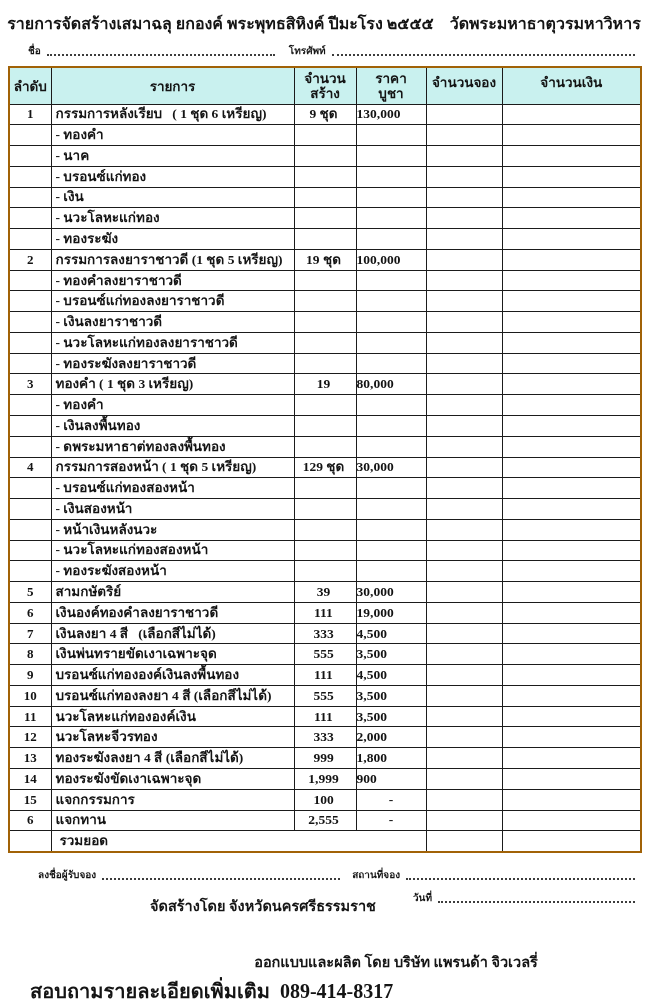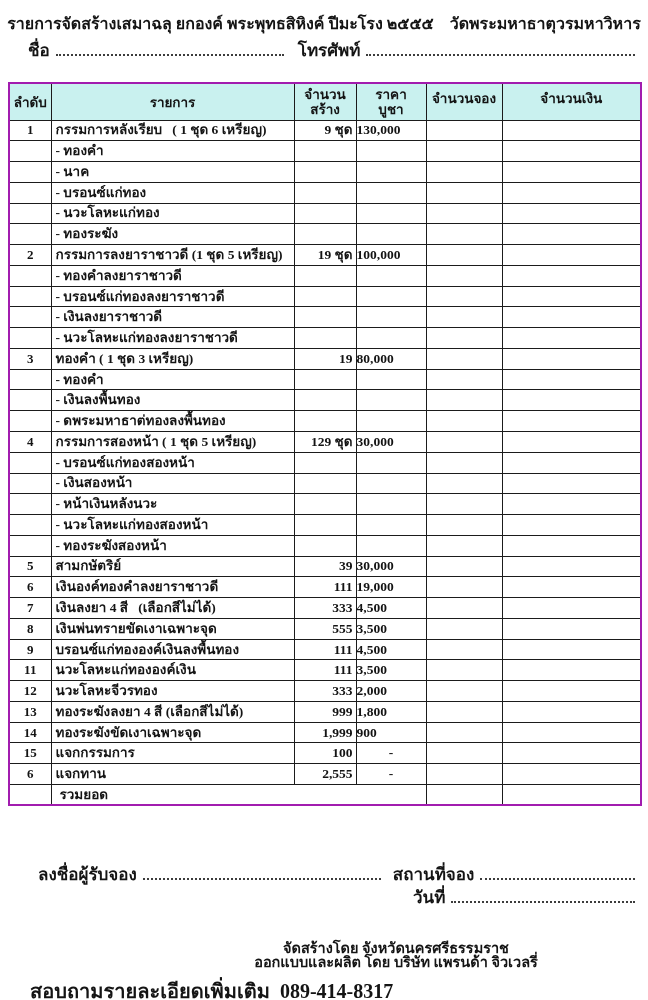--- a/index.html
+++ b/index.html
@@ -6,52 +6,52 @@
   body{
     width:648px;height:1000px;background:#ffffff;position:relative;
     font-family:"Liberation Serif","DejaVu Serif",serif;
     font-weight:bold;color:#141414;
     -webkit-font-smoothing:antialiased;
   }
   .title{
     position:absolute;top:11px;left:0;width:100%;
     text-align:center;font-size:16px;white-space:nowrap;
   }
-  .fill-line{display:flex;align-items:flex-end;font-size:17px;line-height:17px;}
+  .fill-line{display:flex;align-items:flex-end;font-size:10px;line-height:17px;}
   .name-line{position:absolute;top:42px;left:28px;width:607px;}
   .dots{border-bottom:2px dotted #3c3c3c;margin:0 0 3px 6px;height:10px;}
   .dots-name{width:228px;}
   .lbl-phone{margin-left:14px;}
   .dots-grow{flex:1;}
   table.order{
-    position:absolute;top:82px;left:8px;width:632px;
+    position:absolute;top:66px;left:8px;width:632px;
     border-collapse:collapse;table-layout:fixed;
-    border:2px solid #a21caf;
+    border:2px solid #a16207;
   }
   table.order th,table.order td{
     border:1px solid #1b1b1b;overflow:hidden;white-space:nowrap;
   }
   thead tr{height:37px;}
   thead th{background:var(--hdr,#c9f1ef);font-size:13.5px;font-weight:bold;padding:0;}
   th .h2line{line-height:15px;}
   .h-top{vertical-align:top;padding-top:3px;}
   tbody tr{height:20.78px;}
   tbody td{font-size:13.5px;line-height:18px;padding:0;}
   .c-no{text-align:center;font-size:13px;}
   .c-item{text-align:left;padding-left:4px;}
-  .c-qty{text-align:right;padding-right:3px;}
+  .c-qty{text-align:center;padding-right:3px;}
   .c-price{padding-right:7px;}
   .c-dash{text-align:center;padding-right:0;}
   .c-total{padding-left:8px;}
   .sign-line{position:absolute;top:866px;left:38px;width:597px;}
   .dots-sign{width:238px;}
   .lbl-place{margin-left:12px;}
   .date-line{position:absolute;top:889px;left:413px;width:222px;}
   .dots-date{flex:1;}
-  .made-by{position:absolute;top:936px;left:150px;width:492px;text-align:center;font-size:14.5px;}
+  .made-by{position:absolute;top:894px;left:150px;width:492px;font-size:14.5px;}
   .designed-by{position:absolute;top:950px;left:150px;width:492px;text-align:center;font-size:14.5px;}
   .contact{position:absolute;top:975px;left:30px;font-size:20px;}
 </style>
 </head>
 <body>
 
 <div class="title">รายการจัดสร้างเสมาฉลุ ยกองค์ พระพุทธสิหิงค์ ปีมะโรง ๒๕๕๕&nbsp;&nbsp;&nbsp; วัดพระมหาธาตุวรมหาวิหาร</div>
 
 <div class="fill-line name-line">
   <span>ชื่อ</span>
@@ -113,20 +113,28 @@
       <tr>
         <td class="c-no"></td>
         <td class="c-item">- บรอนซ์แก่ทอง</td>
         <td class="c-qty"></td>
         <td class="c-price"></td>
         <td class="c-res"></td>
         <td class="c-amt"></td>
       </tr>
       <tr>
         <td class="c-no"></td>
+        <td class="c-item">- เงิน</td>
+        <td class="c-qty"></td>
+        <td class="c-price"></td>
+        <td class="c-res"></td>
+        <td class="c-amt"></td>
+      </tr>
+      <tr>
+        <td class="c-no"></td>
         <td class="c-item">- นวะโลหะแก่ทอง</td>
         <td class="c-qty"></td>
         <td class="c-price"></td>
         <td class="c-res"></td>
         <td class="c-amt"></td>
       </tr>
       <tr>
         <td class="c-no"></td>
         <td class="c-item">- ทองระฆัง</td>
         <td class="c-qty"></td>
@@ -168,20 +176,28 @@
       </tr>
       <tr>
         <td class="c-no"></td>
         <td class="c-item">- นวะโลหะแก่ทองลงยาราชาวดี</td>
         <td class="c-qty"></td>
         <td class="c-price"></td>
         <td class="c-res"></td>
         <td class="c-amt"></td>
       </tr>
       <tr>
+        <td class="c-no"></td>
+        <td class="c-item">- ทองระฆังลงยาราชาวดี</td>
+        <td class="c-qty"></td>
+        <td class="c-price"></td>
+        <td class="c-res"></td>
+        <td class="c-amt"></td>
+      </tr>
+      <tr>
         <td class="c-no">3</td>
         <td class="c-item">ทองคำ ( 1 ชุด 3 เหรียญ)</td>
         <td class="c-qty">19</td>
         <td class="c-price">80,000</td>
         <td class="c-res"></td>
         <td class="c-amt"></td>
       </tr>
       <tr>
         <td class="c-no"></td>
         <td class="c-item">- ทองคำ</td>
@@ -284,20 +300,28 @@
         <td class="c-qty">555</td>
         <td class="c-price">3,500</td>
         <td class="c-res"></td>
         <td class="c-amt"></td>
       </tr>
       <tr>
         <td class="c-no">9</td>
         <td class="c-item">บรอนซ์แก่ทององค์เงินลงพื้นทอง</td>
         <td class="c-qty">111</td>
         <td class="c-price">4,500</td>
+        <td class="c-res"></td>
+        <td class="c-amt"></td>
+      </tr>
+      <tr>
+        <td class="c-no">10</td>
+        <td class="c-item">บรอนซ์แก่ทองลงยา 4 สี (เลือกสีไม่ได้)</td>
+        <td class="c-qty">555</td>
+        <td class="c-price">3,500</td>
         <td class="c-res"></td>
         <td class="c-amt"></td>
       </tr>
       <tr>
         <td class="c-no">11</td>
         <td class="c-item">นวะโลหะแก่ทององค์เงิน</td>
         <td class="c-qty">111</td>
         <td class="c-price">3,500</td>
         <td class="c-res"></td>
         <td class="c-amt"></td>

